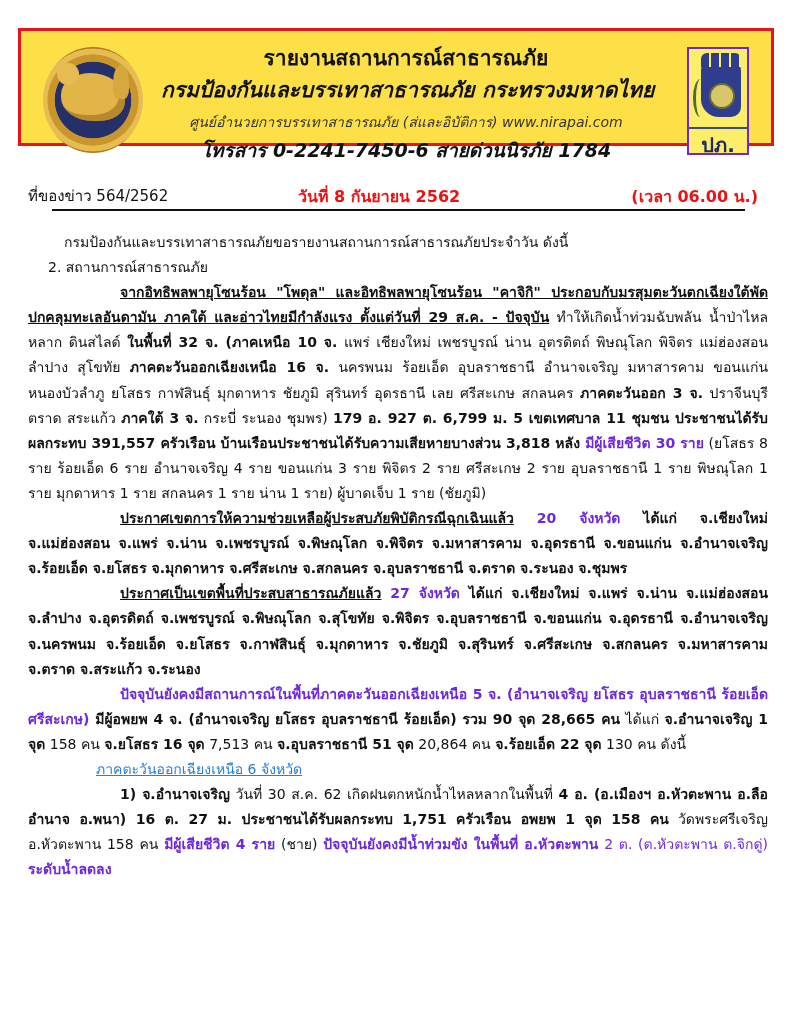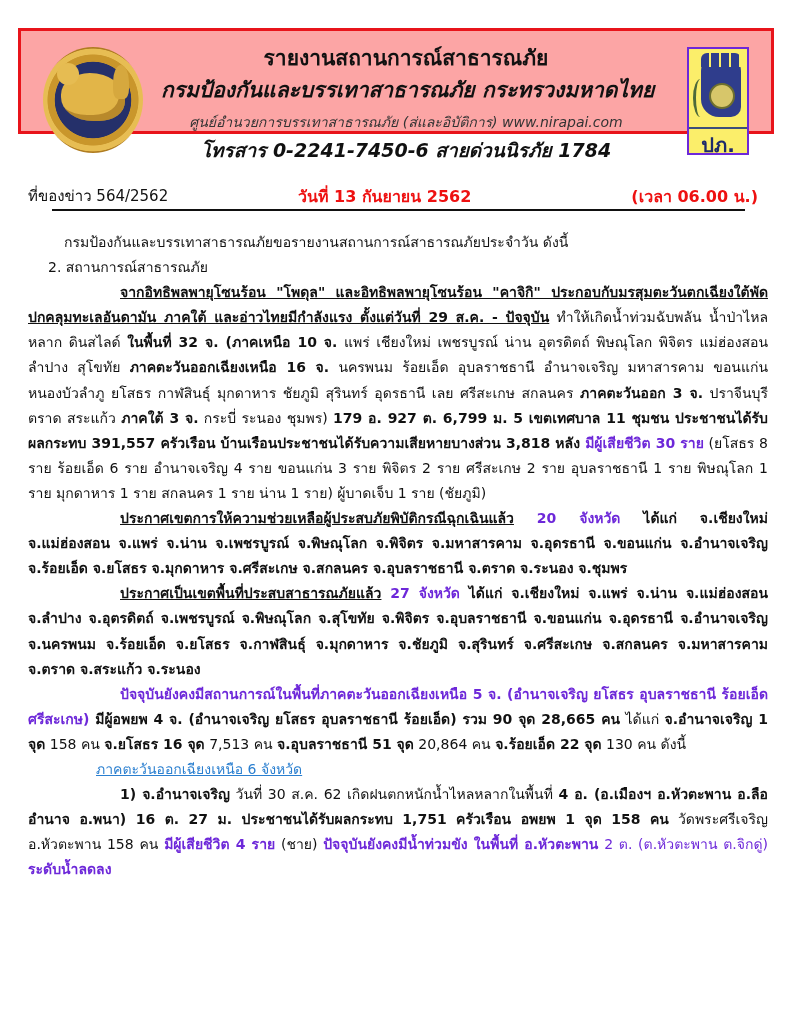--- a/index.html
+++ b/index.html
@@ -2,22 +2,22 @@
 <html><head>
 <meta charset="utf-8">
 <style>
   html, body { margin: 0; padding: 0; background: #ffffff; }
   body {
     width: 800px; height: 1033px; position: relative; overflow: hidden;
     font-family: "DejaVu Sans", "Liberation Sans", sans-serif;
     color: #111111;
   }
   .header-box {
-    position: absolute; left: 18px; top: 28px; width: 756px; height: 106px;
-    border: 3px solid #e8141b; box-sizing: border-box; background: #fca5a5;
+    position: absolute; left: 18px; top: 28px; width: 756px; height: 118px;
+    border: 3px solid #e8141b; box-sizing: border-box; background: #fde047;
   }
   .seal {
     position: absolute; left: 22px; top: 16px; width: 100px; height: 106px;
     border-radius: 50%;
     background: radial-gradient(circle at 50% 50%, #25306a 0 52%, #c9962b 53% 62%, #e7bd53 63% 70%, #b07d22 71% 100%);
   }
   .seal .lion {
     position: absolute; left: 18px; top: 26px; width: 64px; height: 48px;
     background: #e2b548; border-radius: 45% 55% 40% 50%;
     box-shadow: inset -6px -6px 0 rgba(150,100,20,0.55);
@@ -103,21 +103,21 @@
     <div class="hand-fingers"></div>
     <div class="laurel"></div>
     <div class="emblem"></div>
     <div class="divider"></div>
     <div class="abbr">ปภ.</div>
   </div>
 </div>
 
 <div class="meta-row">
   <span class="meta-ref">ที่ของข่าว 564/2562</span>
-  <span class="meta-date">วันที่ 13 กันยายน 2562</span>
+  <span class="meta-date">วันที่ 8 กันยายน 2562</span>
   <span class="meta-time">(เวลา 06.00 น.)</span>
 </div>
 <div class="sep"></div>
 
 <div class="body">
   <p class="indent1">กรมป้องกันและบรรเทาสาธารณภัยขอรายงานสถานการณ์สาธารณภัยประจำวัน ดังนี้</p>
   <p class="indent0">2. สถานการณ์สาธารณภัย</p>
 
   <p class="indent2" style="text-indent:0;padding-left:0;"><span style="display:inline-block;width:92px;"></span><span class="u b">จากอิทธิพลพายุโซนร้อน "โพดุล" และอิทธิพลพายุโซนร้อน "คาจิกิ" ประกอบกับมรสุมตะวันตกเฉียงใต้พัดปกคลุมทะเลอันดามัน ภาคใต้ และอ่าวไทยมีกำลังแรง ตั้งแต่วันที่ 29 ส.ค. - ปัจจุบัน</span><span> ทำให้เกิดน้ำท่วมฉับพลัน น้ำป่าไหลหลาก ดินสไลด์ </span><span class="b">ในพื้นที่ 32 จ. (ภาคเหนือ 10 จ.</span><span> แพร่ เชียงใหม่ เพชรบูรณ์ น่าน อุตรดิตถ์ พิษณุโลก พิจิตร แม่ฮ่องสอน ลำปาง สุโขทัย </span><span class="b">ภาคตะวันออกเฉียงเหนือ 16 จ.</span><span> นครพนม ร้อยเอ็ด อุบลราชธานี อำนาจเจริญ มหาสารคาม ขอนแก่น หนองบัวลำภู ยโสธร กาฬสินธุ์ มุกดาหาร ชัยภูมิ สุรินทร์ อุดรธานี เลย ศรีสะเกษ สกลนคร </span><span class="b">ภาคตะวันออก 3 จ.</span><span> ปราจีนบุรี ตราด สระแก้ว </span><span class="b">ภาคใต้ 3 จ.</span><span> กระบี่ ระนอง ชุมพร) </span><span class="b">179 อ. 927 ต. 6,799 ม. 5 เขตเทศบาล 11 ชุมชน ประชาชนได้รับผลกระทบ 391,557 ครัวเรือน บ้านเรือนประชาชนได้รับความเสียหายบางส่วน 3,818 หลัง </span><span class="b red">มีผู้เสียชีวิต 30 ราย</span><span> (ยโสธร 8 ราย ร้อยเอ็ด 6 ราย อำนาจเจริญ 4 ราย ขอนแก่น 3 ราย พิจิตร 2 ราย ศรีสะเกษ 2 ราย อุบลราชธานี 1 ราย พิษณุโลก 1 ราย มุกดาหาร 1 ราย สกลนคร 1 ราย น่าน 1 ราย) ผู้บาดเจ็บ 1 ราย (ชัยภูมิ)</span></p>
 

